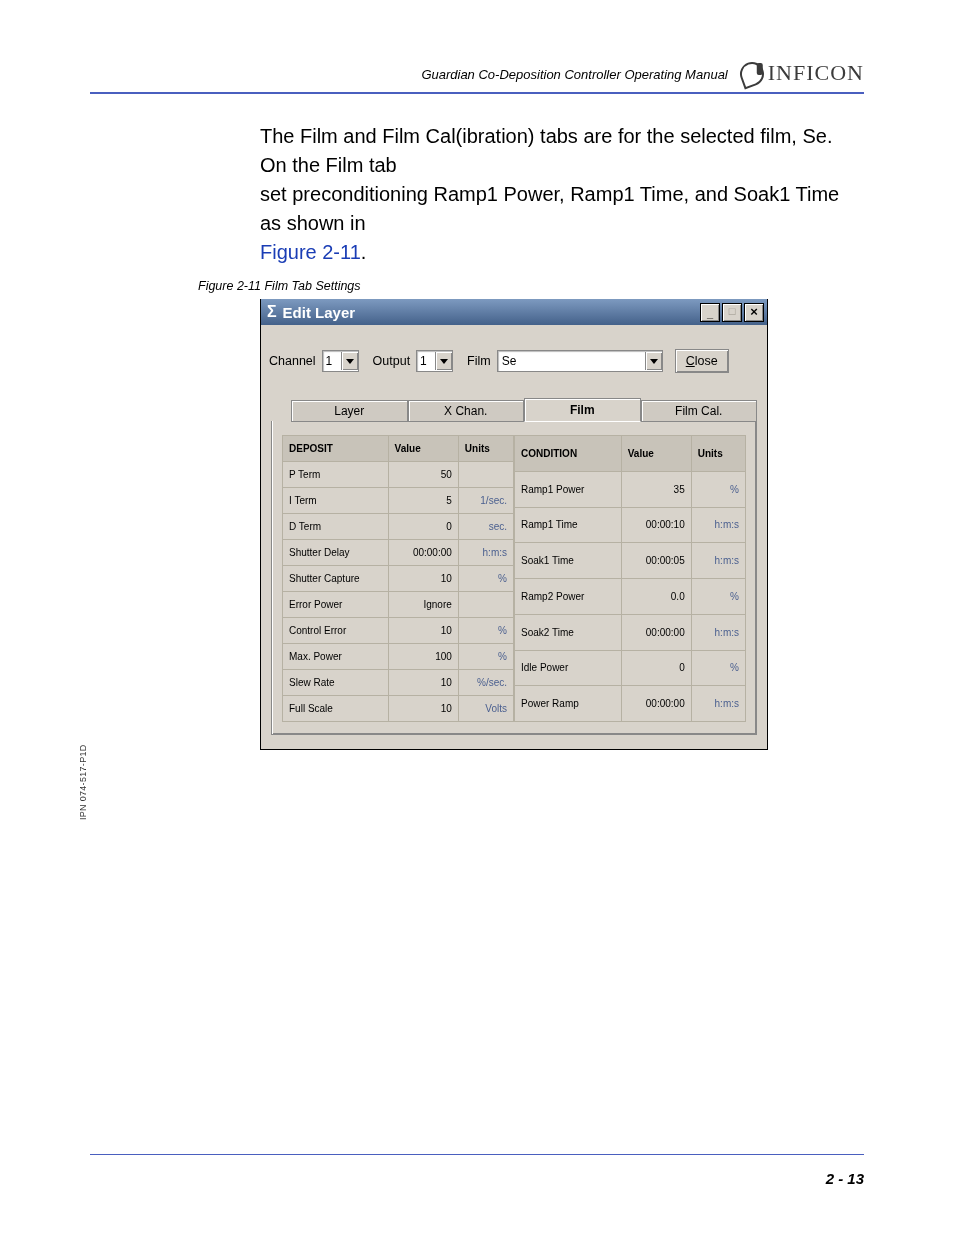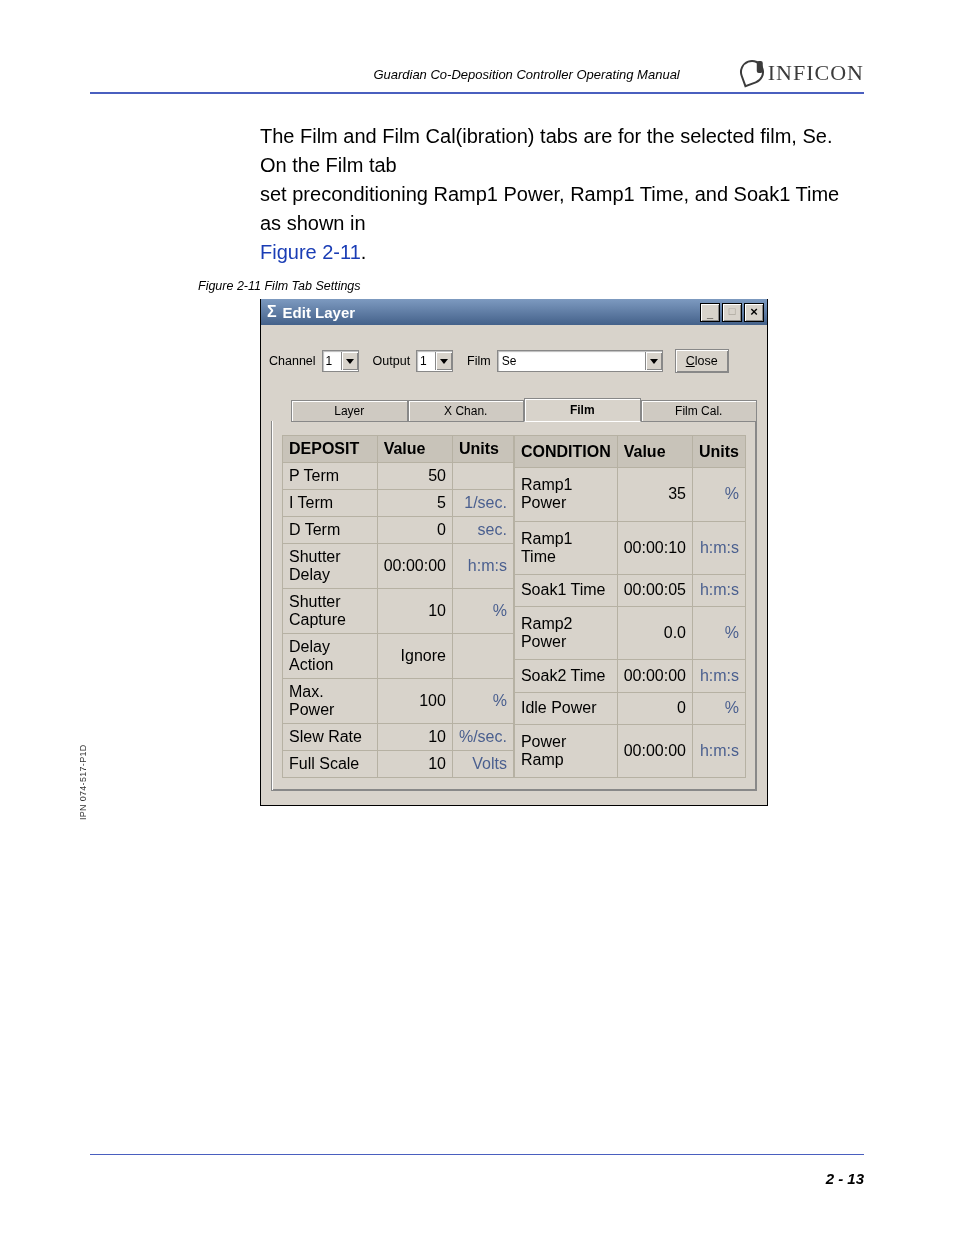--- a/index.html
+++ b/index.html
@@ -17,34 +17,33 @@
     height: 1235px;
     position: relative;
     box-sizing: border-box;
     padding: 60px 90px 50px 90px;
   }
   .header-row {
     display: flex;
     align-items: flex-end;
     justify-content: space-between;
     margin-left: 170px;
-    gap: 48px;
   }
   .header-title {
     font-style: italic;
     font-size: 13px;
     color: #000;
     padding-bottom: 4px;
     flex: 1;
     text-align: right;
     padding-right: 12px;
   }
   .logo {
     display: flex;
-    align-items: flex-start;
+    align-items: flex-end;
     font-family: Georgia, 'Times New Roman', serif;
     font-size: 22px;
     letter-spacing: 1px;
     color: #3b3b3b;
   }
   .logo-glyph {
     width: 20px; height: 20px;
     border: 2px solid #3b3b3b;
     border-radius: 50% 50% 50% 0;
     transform: rotate(-20deg);
@@ -188,21 +187,21 @@
     padding: 14px 0 12px 0;
     background: #d8d3cb;
   }
   .tables {
     display: flex;
     gap: 0;
     padding: 0 10px;
   }
   table.grid {
     border-collapse: collapse;
-    font-size: 16px;
+    font-size: 10px;
   }
   table.grid th, table.grid td {
     border: 1px solid #b6b1a3;
     padding: 4px 6px;
     height: 17px;
     background: #d8d3cb;
   }
   table.grid th {
     background: #c8c3b9;
     font-weight: bold;
@@ -332,23 +331,28 @@
                 <td>Shutter Delay</td>
                 <td class="vcol">00:00:00</td>
                 <td class="ucol">h:m:s</td>
               </tr>
               <tr>
                 <td>Shutter Capture</td>
                 <td class="vcol">10</td>
                 <td class="ucol">%</td>
               </tr>
               <tr>
-                <td>Delay Action</td>
+                <td>Error Power</td>
                 <td class="vcol">Ignore</td>
                 <td class="ucol"></td>
+              </tr>
+              <tr>
+                <td>Control Error</td>
+                <td class="vcol">10</td>
+                <td class="ucol">%</td>
               </tr>
               <tr>
                 <td>Max. Power</td>
                 <td class="vcol">100</td>
                 <td class="ucol">%</td>
               </tr>
               <tr>
                 <td>Slew Rate</td>
                 <td class="vcol">10</td>
                 <td class="ucol">%/sec.</td>

